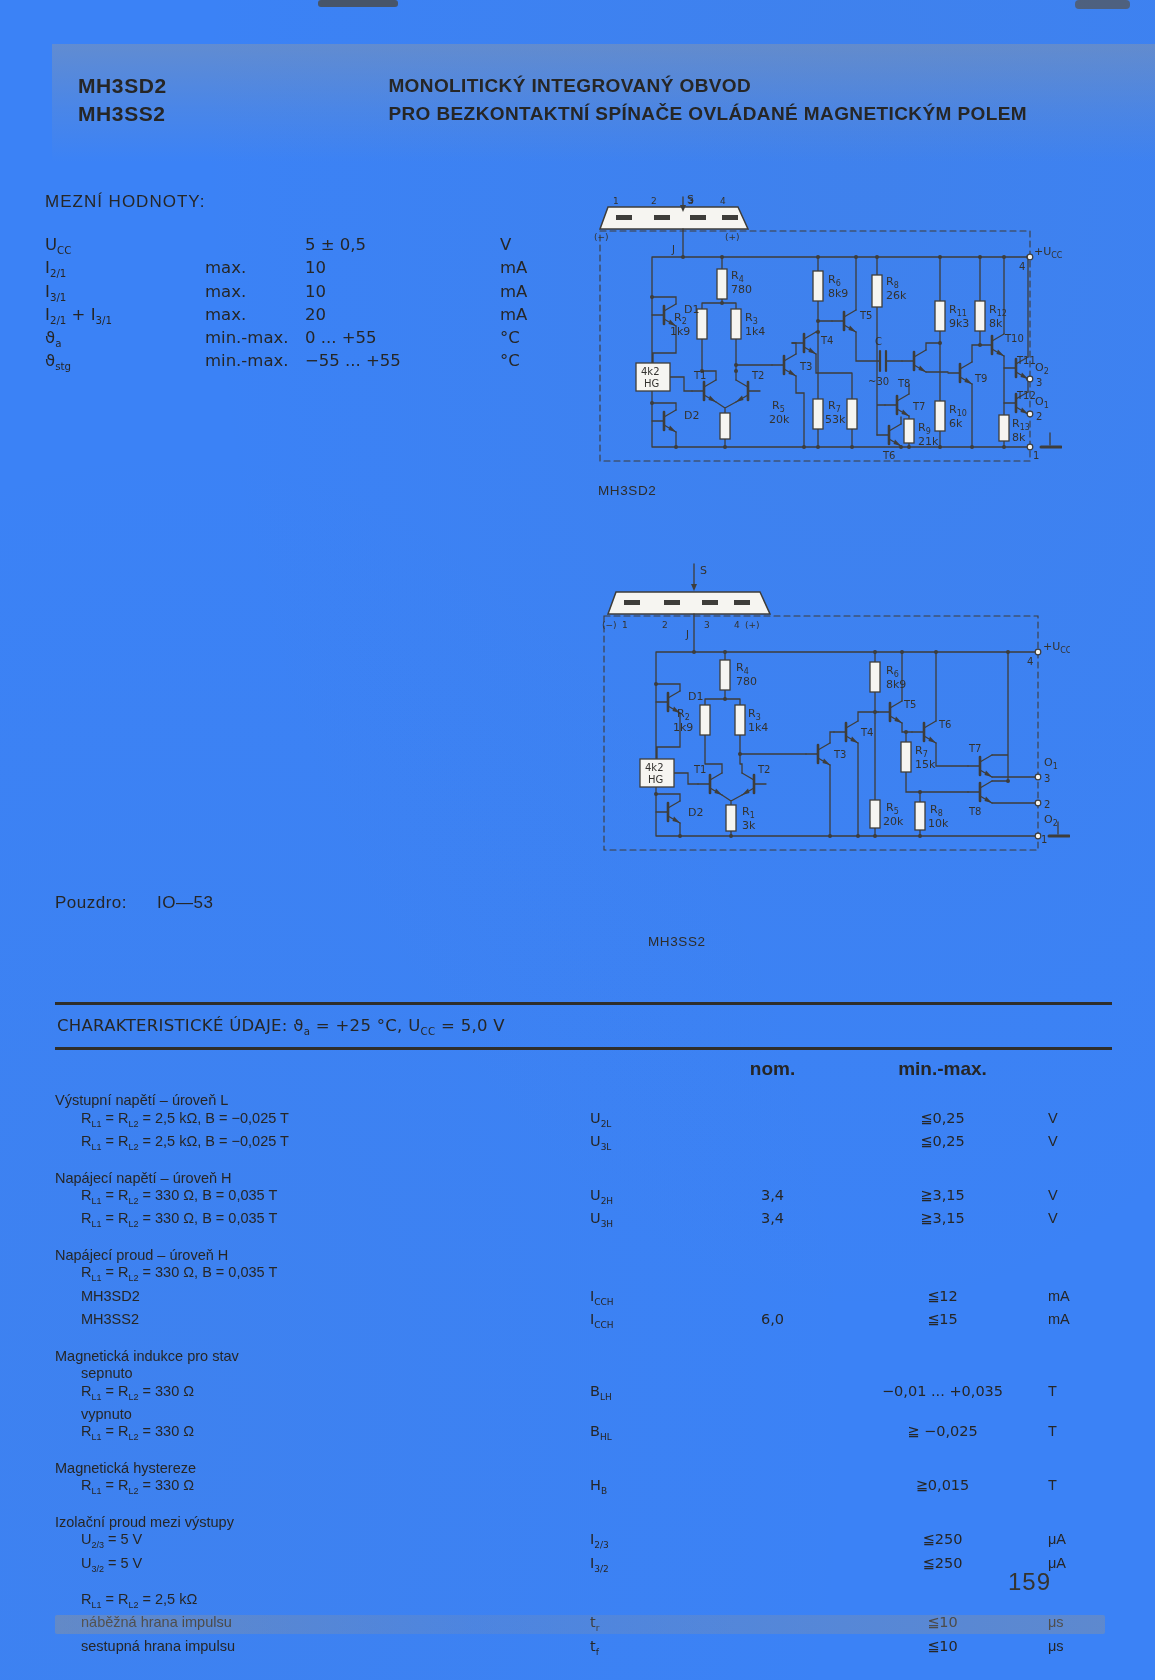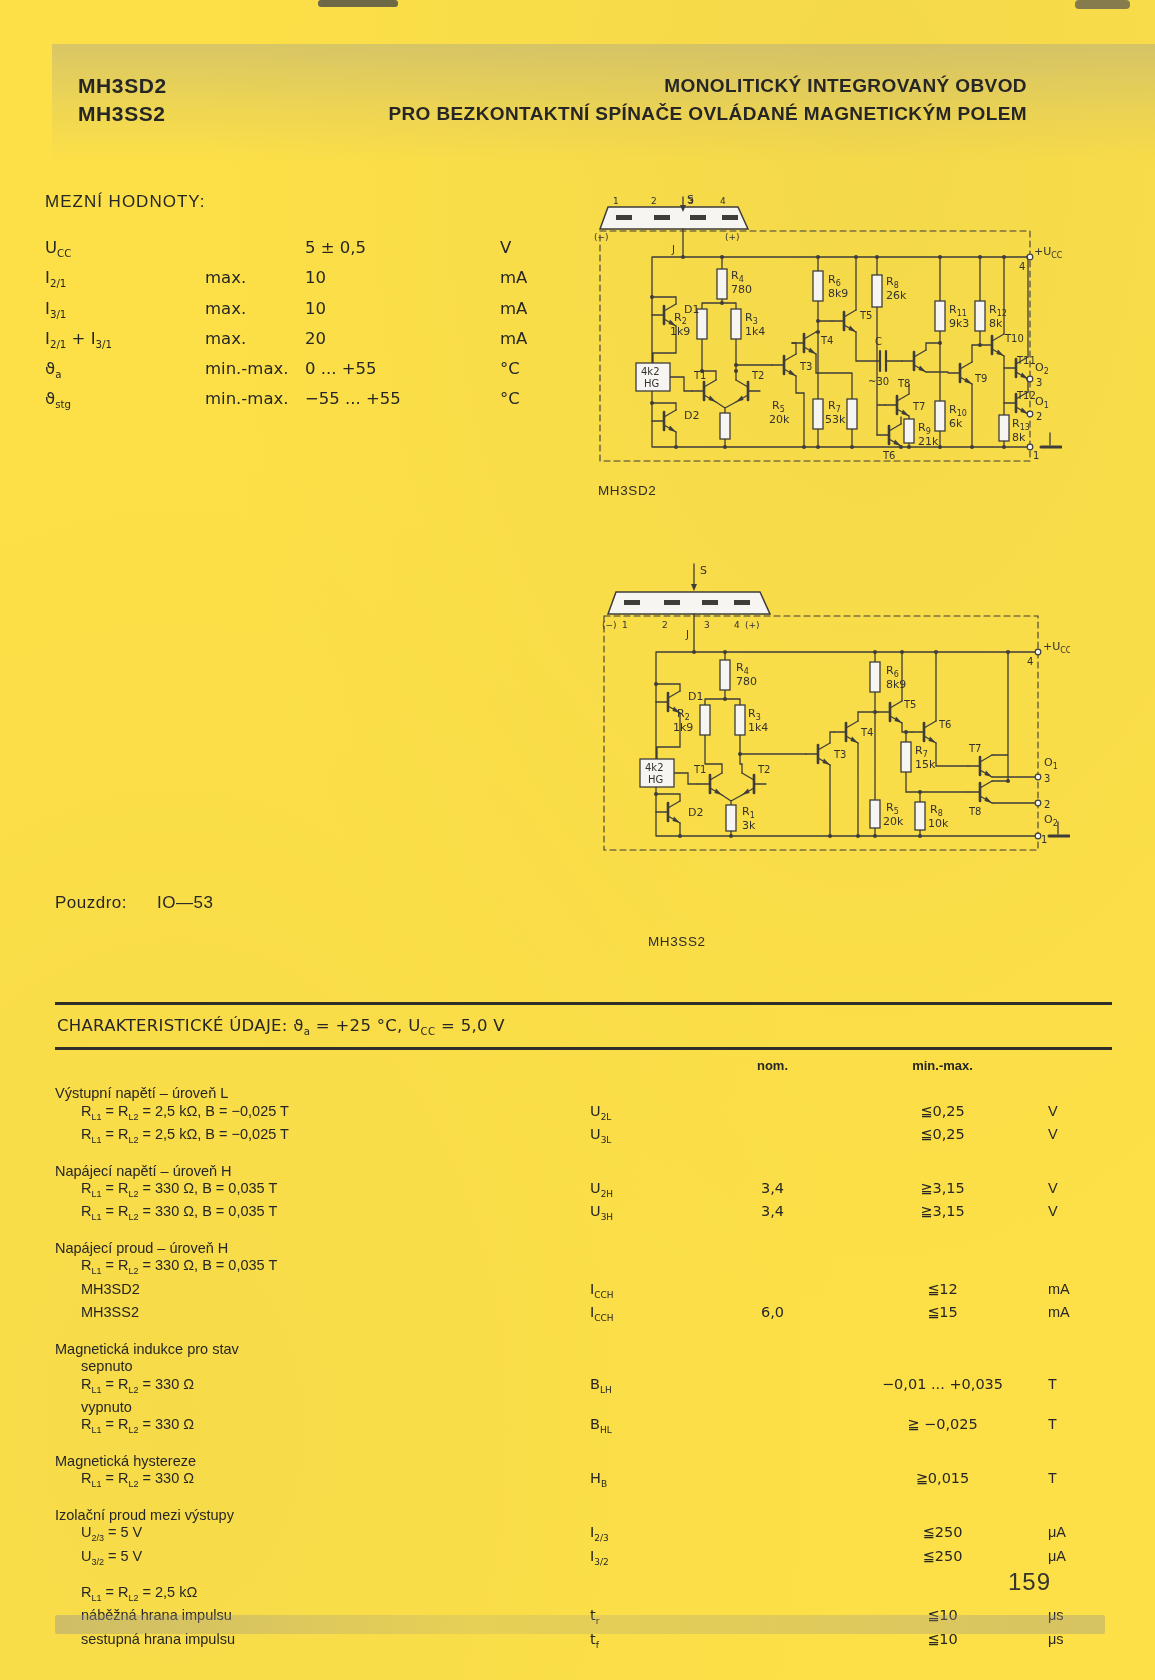--- a/index.html
+++ b/index.html
@@ -1,50 +1,50 @@
 <!DOCTYPE html>
 <html><head>
 <meta charset="utf-8">
 <style>
   html,body{margin:0;padding:0;background:#dddcd8;}
-  .page{position:relative;width:1155px;height:1680px;background:#fde047;
+  .page{position:relative;width:1155px;height:1680px;background:#3b82f6;
         font-family:"Liberation Sans",sans-serif;color:#262626;overflow:hidden;}
   .page::before{content:"";position:absolute;inset:0;pointer-events:none;background:
      radial-gradient(ellipse at 75% 8%, rgba(120,118,112,.07), transparent 55%),
      radial-gradient(ellipse at 15% 85%, rgba(120,118,112,.05), transparent 50%);}
   .band-top{position:absolute;left:52px;top:44px;width:1103px;height:118px;
      background:linear-gradient(180deg, rgba(158,156,150,.38), rgba(158,156,150,.15) 55%, rgba(158,156,150,0));}
   .smudge1{position:absolute;left:318px;top:0;width:80px;height:7px;background:#4a4a46;border-radius:3px;opacity:.8;}
   .smudge2{position:absolute;left:1075px;top:0;width:55px;height:9px;background:#55534e;border-radius:4px;opacity:.7;}
   .band-bottom{position:absolute;left:55px;top:1615px;width:1050px;height:19px;border-radius:2px;
      background:linear-gradient(90deg, rgba(150,148,142,.42), rgba(150,148,142,.18) 40%, rgba(150,148,142,.38));}
 
   .parts{position:absolute;left:78px;top:72px;font-weight:bold;font-size:21px;line-height:28px;letter-spacing:.6px;}
-  .titles{position:absolute;right:128px;top:72px;text-align:right;font-weight:bold;font-size:19px;line-height:28px;letter-spacing:.4px;}
+  .titles{position:absolute;right:128px;top:72px;text-align:left;font-weight:bold;font-size:19px;line-height:28px;letter-spacing:.4px;}
 
   .limits{position:absolute;left:45px;top:192px;width:520px;}
   .limits .ltitle{font-size:17px;letter-spacing:1px;margin:0 0 24px 0;font-weight:normal;}
-  .limit-row{display:grid;grid-template-columns:160px 100px 195px 70px;line-height:24px;
+  .limit-row{display:grid;grid-template-columns:160px 100px 195px 70px;line-height:17px;
      font-size:16.5px;font-family:"DejaVu Sans",sans-serif;}
   .limit-row .lv{}
   sub{font-size:.62em;}
 
   .fig{position:absolute;}
   .fig1{left:592px;top:193px;}
   .fig2{left:590px;top:562px;}
   .cap{position:absolute;font-size:13.5px;letter-spacing:.6px;color:#2e2d2a;}
   .cap1{left:598px;top:483px;}
   .cap2{left:648px;top:934px;}
   .pouzdro{position:absolute;left:55px;top:893px;font-size:17px;letter-spacing:.5px;}
   .pouzdro .pv{margin-left:30px;}
 
   .chars{position:absolute;left:55px;top:1002px;width:1057px;font-size:14.5px;}
   .rule{height:3px;background:#2f2e2b;}
   .chars .ctitle{font-size:16.5px;margin:11px 0 10px 2px;letter-spacing:.3px;font-family:"DejaVu Sans",sans-serif;}
-  .chead{display:grid;grid-template-columns:535px 110px 145px 195px 72px;font-weight:bold;margin:8px 0 12px 0;font-size:13px;}
+  .chead{display:grid;grid-template-columns:535px 110px 145px 195px 72px;font-weight:bold;margin:8px 0 12px 0;font-size:19px;}
   .chead .nomh,.chead .mmh{text-align:center;}
   .char-row{display:grid;grid-template-columns:535px 110px 145px 195px 72px;line-height:17.5px;}
   .char-row.gap{margin-top:13px;}
   .cond.i1{padding-left:26px;}
   .sym,.nom,.mm{font-family:"DejaVu Sans",sans-serif;}
   .nom,.mm{text-align:center;}
   .unit{padding-left:8px;}
 
   .pageno{position:absolute;left:1008px;top:1568px;font-size:24px;letter-spacing:1px;color:#35342f;}
 

